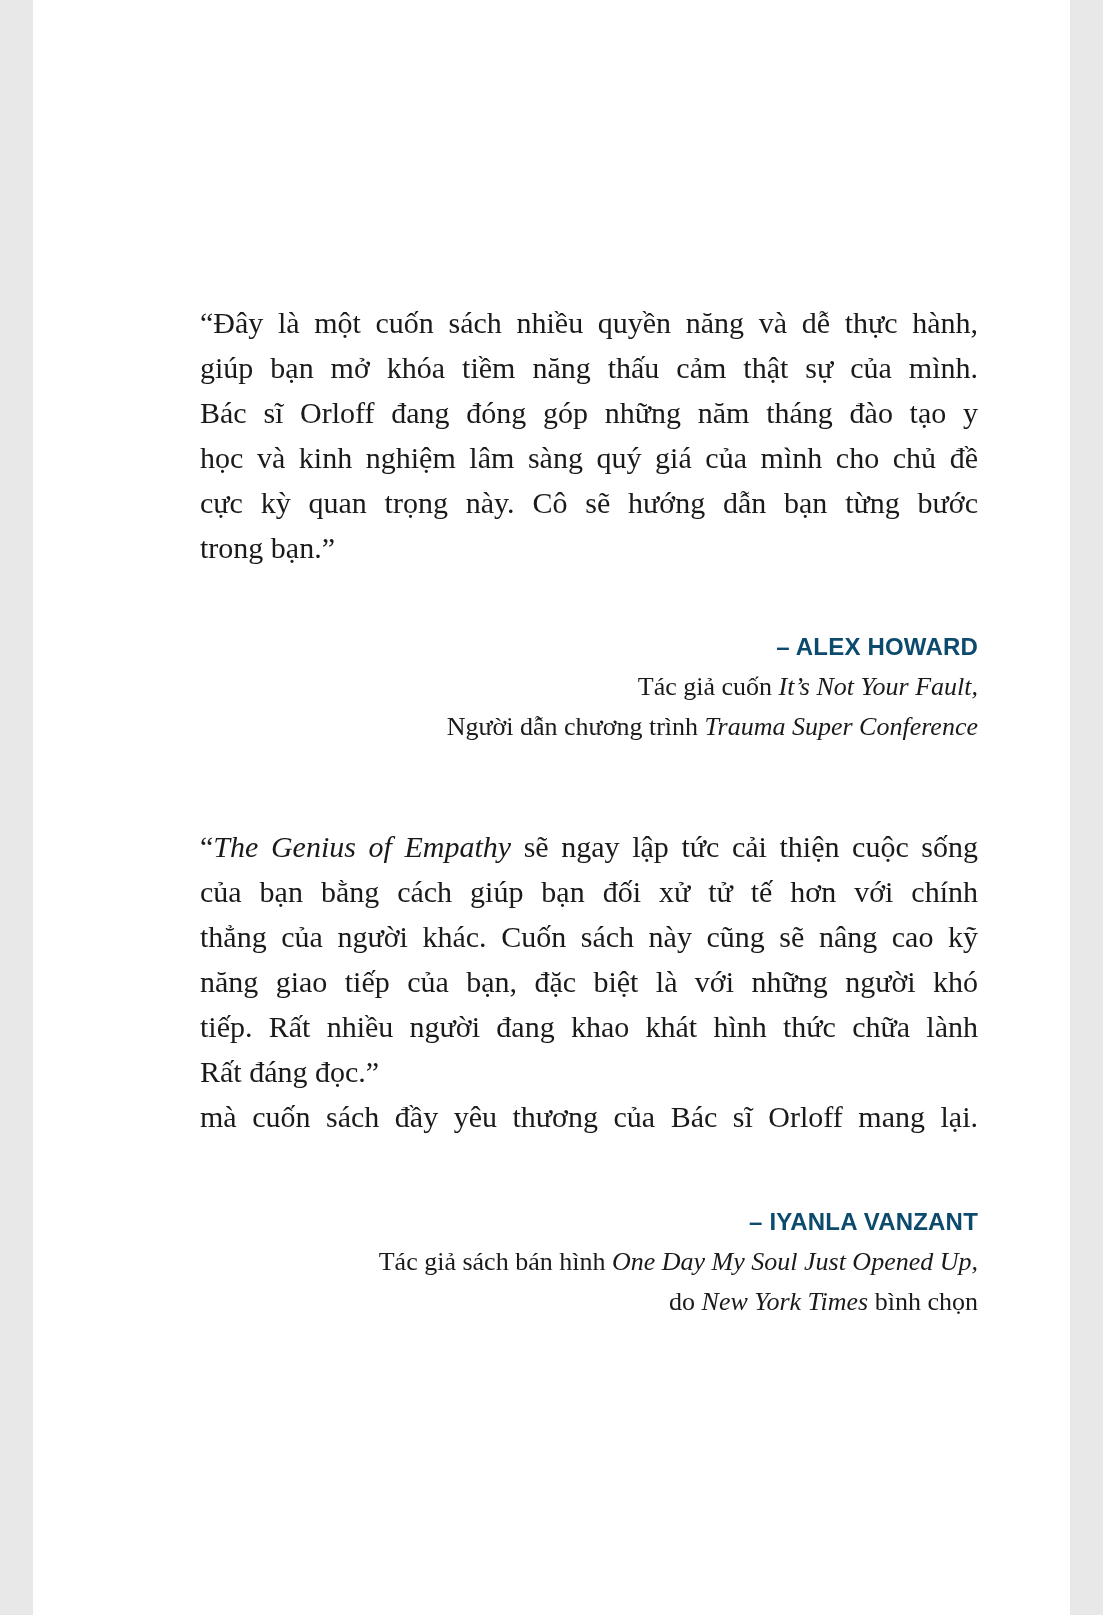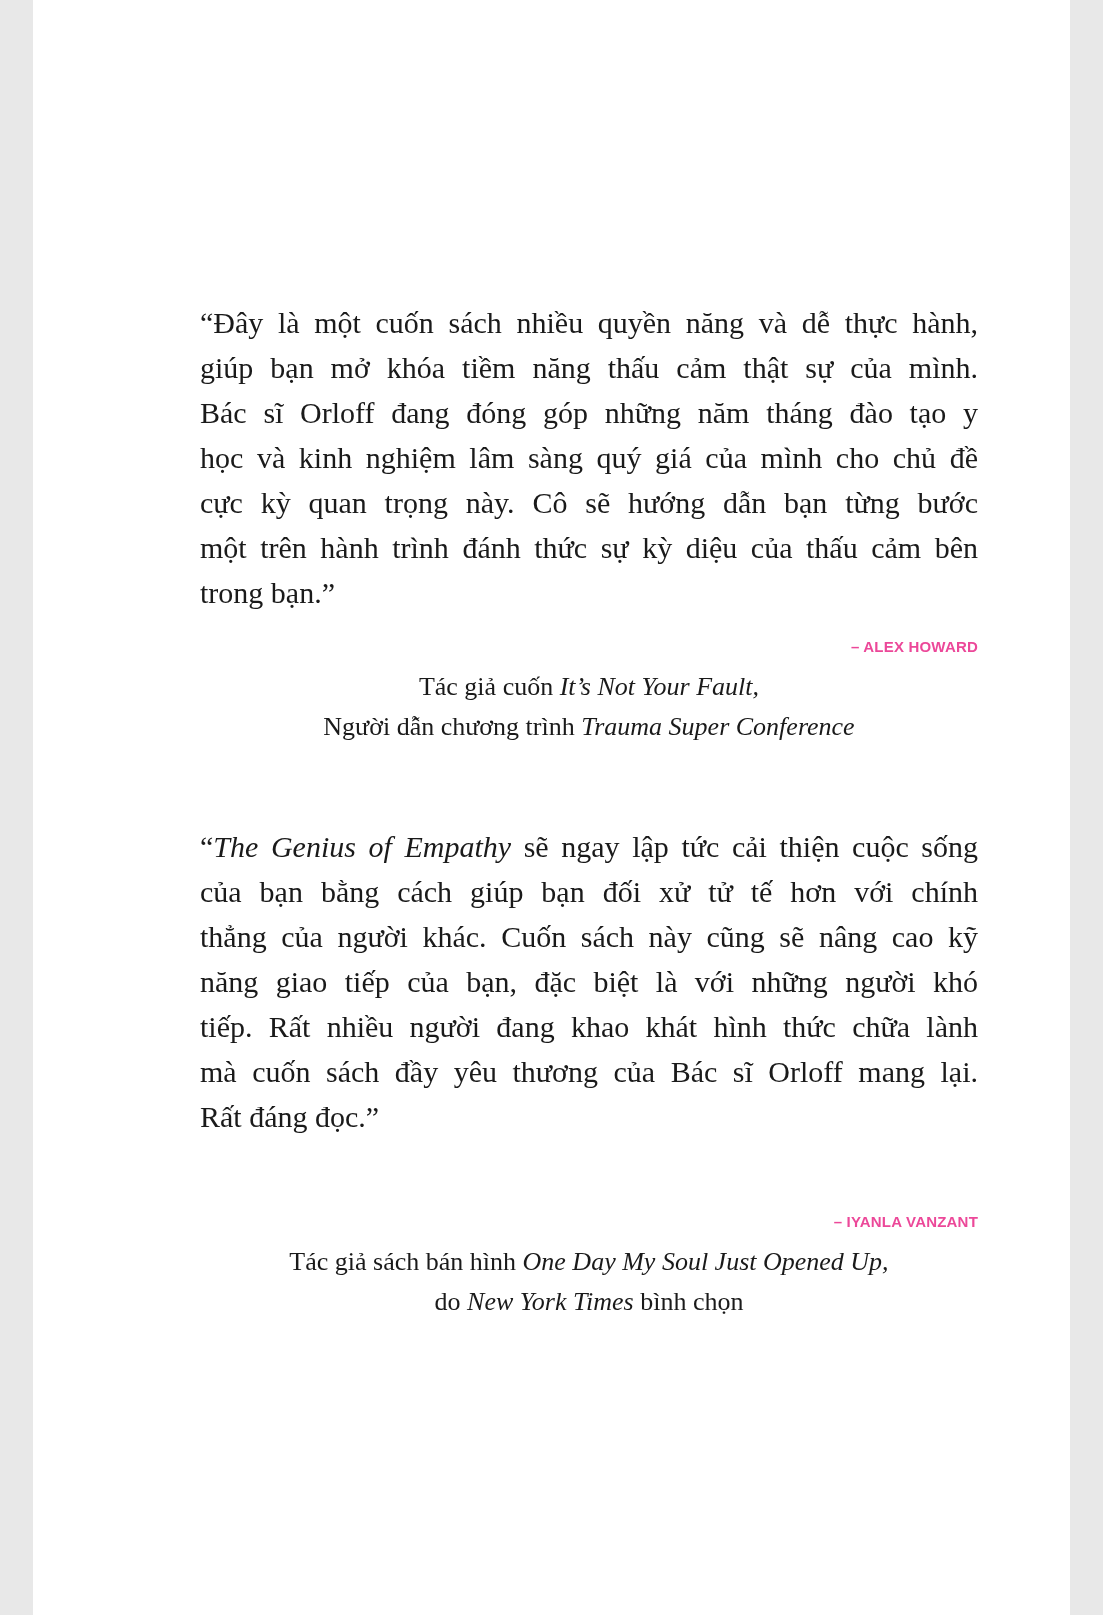--- a/index.html
+++ b/index.html
@@ -37,66 +37,65 @@
     position: absolute;
     left: 167px;
     width: 778px;
     text-align: right;
   }
   .ab1 { top: 633px; }
   .ab2 { top: 1208px; }
   .attr-name {
     font-family: "Liberation Sans", "DejaVu Sans", sans-serif;
     font-weight: 700;
-    font-size: 15px;
+    font-size: 24px;
     line-height: 28px;
     letter-spacing: 0.2px;
-    color: #ec4899;
+    color: #0c4a6e;
   }
   .attr-detail {
     margin-top: 6px;
     font-family: "Liberation Serif", "DejaVu Serif", serif;
     font-size: 26px;
     line-height: 40px;
     color: #1a1a1a;
   }
-  .attr-detail .line { text-align: center; }
+  .attr-detail .line { text-align: right; }
   .it { font-style: italic; }
 </style>
 </head>
 <body>
 
 <div class="page">
 
   <section class="quote-text qb1">
       <div class="line"><span>“Đây là một cuốn sách nhiều quyền năng và dễ thực hành,</span></div>
       <div class="line"><span>giúp bạn mở khóa tiềm năng thấu cảm thật sự của mình.</span></div>
       <div class="line"><span>Bác sĩ Orloff đang đóng góp những năm tháng đào tạo y</span></div>
       <div class="line"><span>học và kinh nghiệm lâm sàng quý giá của mình cho chủ đề</span></div>
       <div class="line"><span>cực kỳ quan trọng này. Cô sẽ hướng dẫn bạn từng bước</span></div>
-      <div class="line"><span>một trên hành trình đánh thức sự kỳ diệu của thấu cảm bên</span></div>
       <div class="line line-last"><span>trong bạn.”</span></div>
     </section>
 
   <section class="attr ab1">
     <div class="attr-name">– ALEX HOWARD</div>
     <div class="attr-detail">
         <div class="line"><span>Tác giả cuốn </span><span class="it">It’s Not Your Fault,</span></div>
         <div class="line line-last"><span>Người dẫn chương trình </span><span class="it">Trauma Super Conference</span></div>
       </div>
   </section>
 
   <section class="quote-text qb2">
       <div class="line"><span>“</span><span class="it">The Genius of Empathy</span><span> sẽ ngay lập tức cải thiện cuộc sống</span></div>
       <div class="line"><span>của bạn bằng cách giúp bạn đối xử tử tế hơn với chính</span></div>
       <div class="line"><span>thẳng của người khác. Cuốn sách này cũng sẽ nâng cao kỹ</span></div>
       <div class="line"><span>năng giao tiếp của bạn, đặc biệt là với những người khó</span></div>
       <div class="line"><span>tiếp. Rất nhiều người đang khao khát hình thức chữa lành</span></div>
+      <div class="line line-last"><span>Rất đáng đọc.”</span></div>
       <div class="line"><span>mà cuốn sách đầy yêu thương của Bác sĩ Orloff mang lại.</span></div>
-      <div class="line line-last"><span>Rất đáng đọc.”</span></div>
     </section>
 
   <section class="attr ab2">
     <div class="attr-name">– IYANLA VANZANT</div>
     <div class="attr-detail">
         <div class="line"><span>Tác giả sách bán hình </span><span class="it">One Day My Soul Just Opened Up,</span></div>
         <div class="line line-last"><span>do </span><span class="it">New York Times</span><span> bình chọn</span></div>
       </div>
   </section>
 

